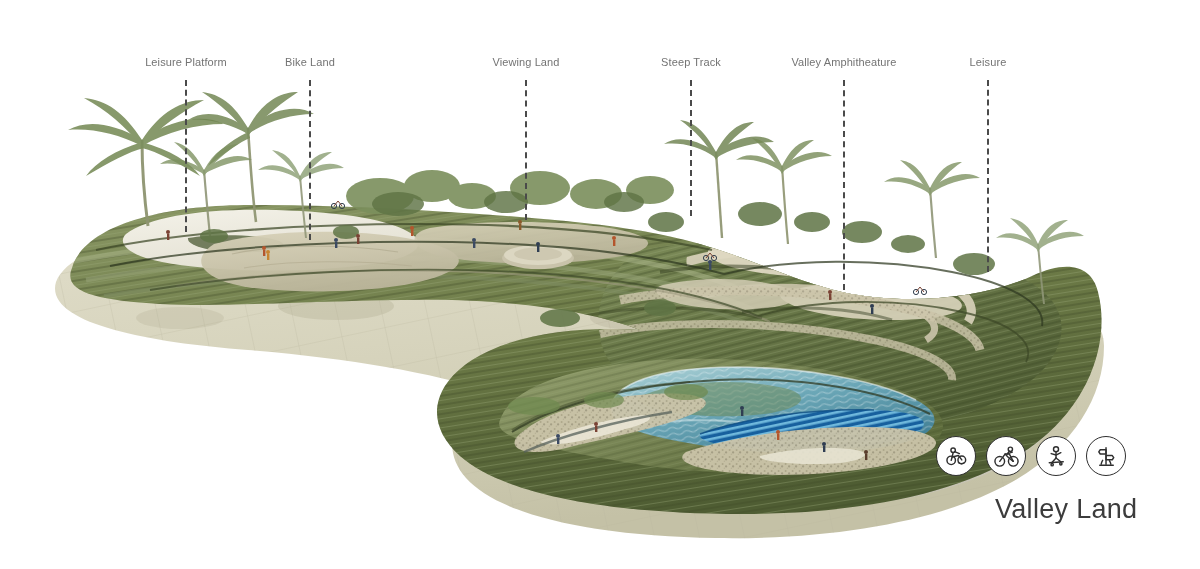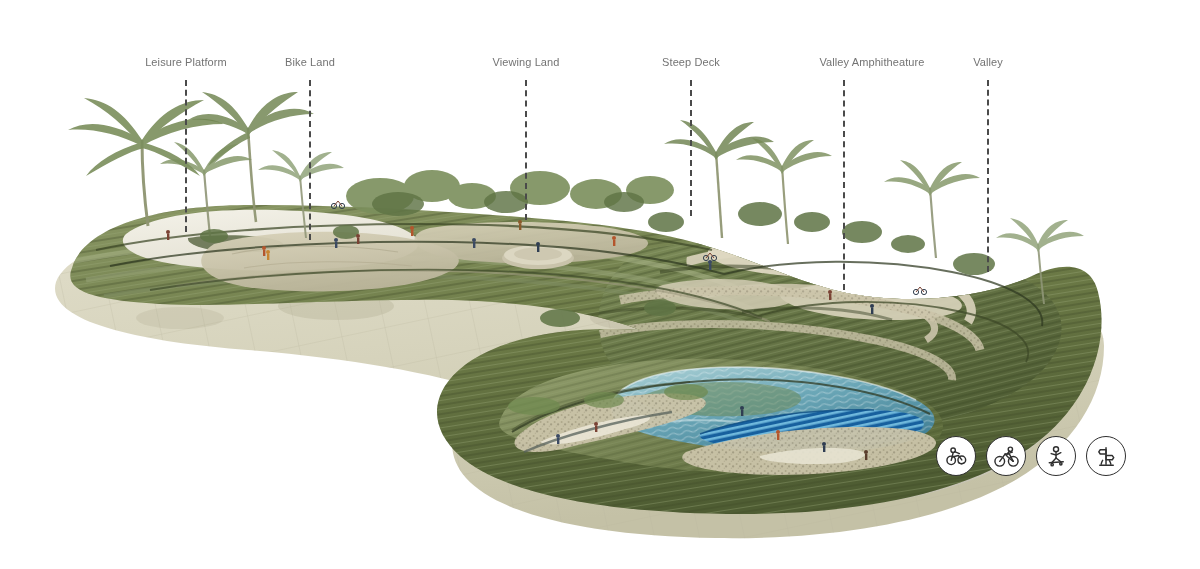--- a/index.html
+++ b/index.html
@@ -506,31 +506,31 @@
     <div class="cl-text" style="left:310px;top:56px;">Bike Land</div>
     <div class="cl-line" style="left:310px;top:80px;height:160px;"></div>
   </div>
 
   <div class="callout">
     <div class="cl-text" style="left:526px;top:56px;">Viewing Land</div>
     <div class="cl-line" style="left:526px;top:80px;height:140px;"></div>
   </div>
 
   <div class="callout">
-    <div class="cl-text" style="left:691px;top:56px;">Steep Deck</div>
+    <div class="cl-text" style="left:691px;top:56px;">Steep Track</div>
     <div class="cl-line" style="left:691px;top:80px;height:136px;"></div>
   </div>
 
   <div class="callout">
-    <div class="cl-text" style="left:872px;top:56px;">Valley Amphitheature</div>
+    <div class="cl-text" style="left:844px;top:56px;">Valley Amphitheature</div>
     <div class="cl-line" style="left:844px;top:80px;height:210px;"></div>
   </div>
 
   <div class="callout">
-    <div class="cl-text" style="left:988px;top:56px;">Valley</div>
+    <div class="cl-text" style="left:988px;top:56px;">Leisure</div>
     <div class="cl-line" style="left:988px;top:80px;height:192px;"></div>
   </div>
 
   <div class="icon-strip" style="left:936px;top:436px;">
 
     <div class="ic">
       <svg viewBox="0 0 28 28" width="27" height="27" fill="none" stroke="#2f2f2f" stroke-width="1.5" stroke-linecap="round" stroke-linejoin="round">
         <circle cx="8.5" cy="18" r="4.4"></circle>
         <circle cx="19.5" cy="17.5" r="4"></circle>
         <circle cx="10.5" cy="7.5" r="2.3"></circle>
@@ -571,14 +571,15 @@
         <path d="M13.5 5 L13.5 22"></path>
         <path d="M13.5 7 L7.5 7 L6 9.2 L7.5 11.4 L13.5 11.4 Z"></path>
         <path d="M13.5 13 L20 13 L21.5 15.2 L20 17.4 L13.5 17.4 Z"></path>
         <path d="M8.5 22 Q9 19.5 10 18"></path>
         <path d="M18.5 22 Q18 19.5 17 18.5"></path>
         <path d="M7 23 L21 23"></path>
       </svg>
     </div>
   </div>
 
+  <div class="title" style="left:995px;top:494px;">Valley Land</div>
 
 </div>
 
 </body></html>

